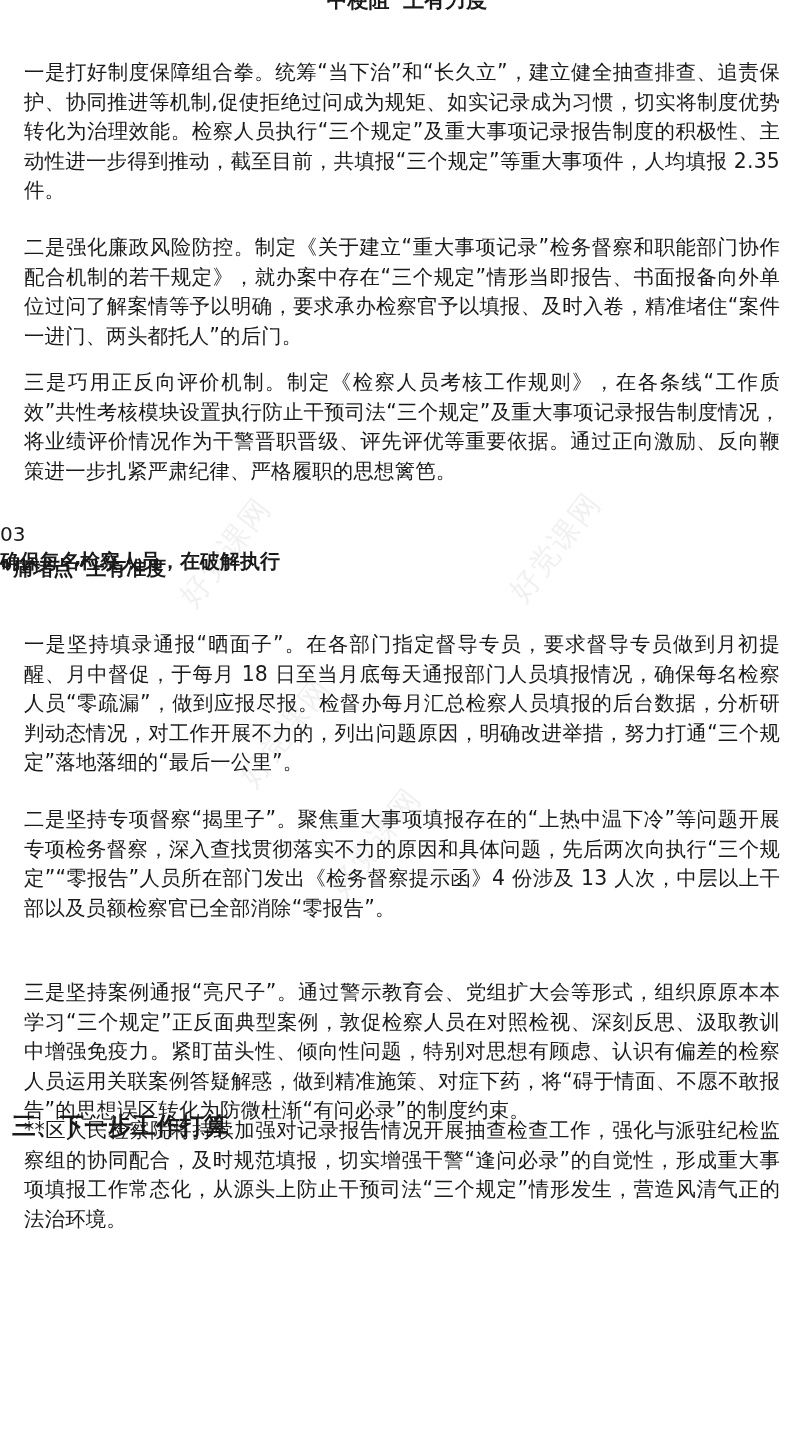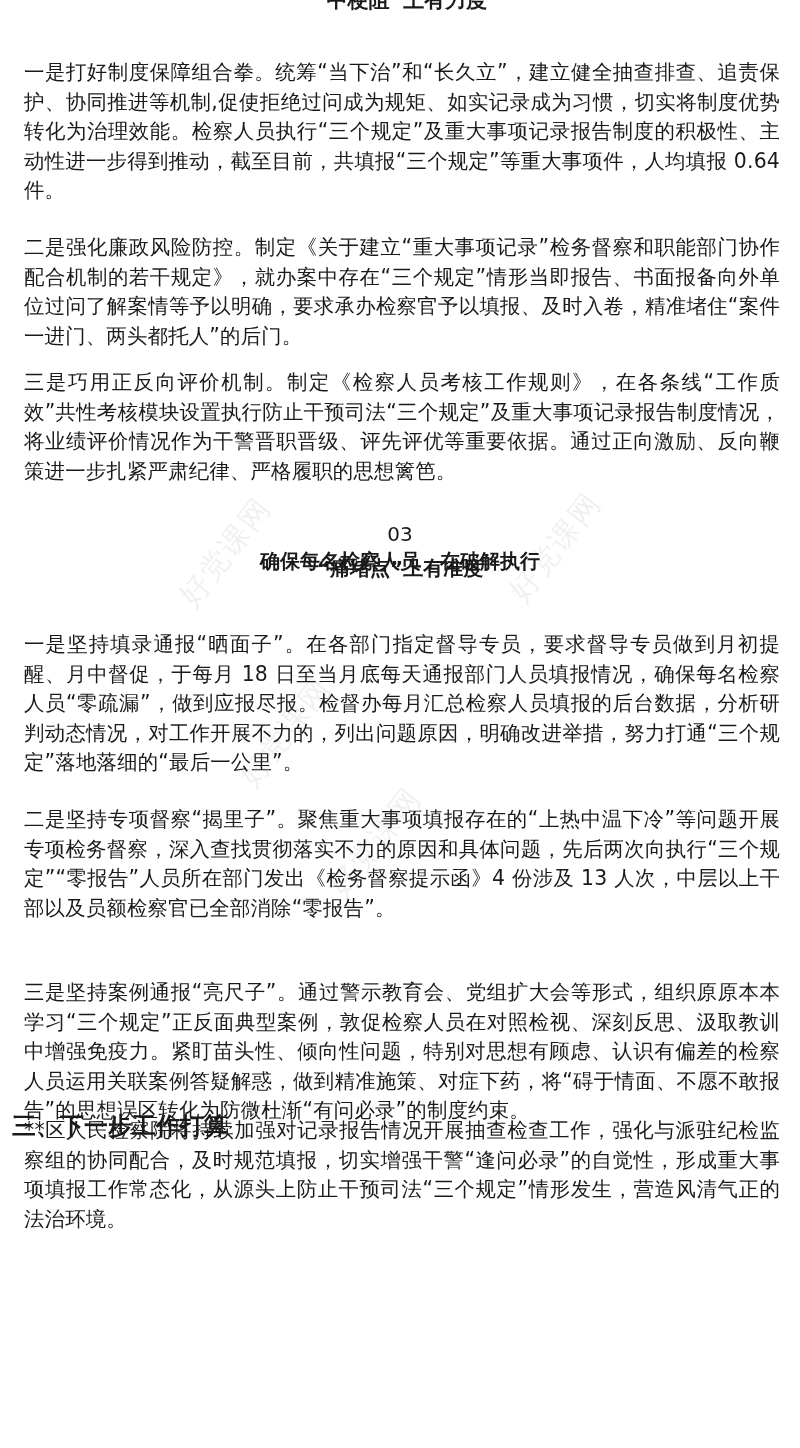--- a/index.html
+++ b/index.html
@@ -11,42 +11,42 @@
   .clipped-heading {
     position: absolute; left: 0; width: 800px; top: -14px;
     text-align: center; font-size: 21px; font-weight: bold; line-height: 28px;
   }
   .para {
     position: absolute; left: 24px; width: 756px;
     font-size: 20.4px; line-height: 29.5px; letter-spacing: 0.2px;
     text-align: justify; text-align-last: left;
   }
   .section-head {
-    position: absolute; left: 0; width: 800px; text-align: center;
+    position: absolute; left: 0; width: 800px; 
     font-size: 20px; line-height: 27px;
   }
   .section-num { font-weight: normal; }
   .section-title { font-weight: bold; }
   .h3 {
     position: absolute; left: 12px; font-size: 24px; font-weight: bold; line-height: 28px;
   }
   .watermark {
     position: absolute; font-size: 30px; color: rgba(0,0,0,0.06);
     transform: rotate(-52deg); transform-origin: left top; white-space: nowrap;
     pointer-events: none; letter-spacing: 2px;
   }
 </style>
 </head>
 <body>
 
 <div>
 
   <div class="clipped-heading">“中梗阻”上有力度</div>
 
-  <p class="para" style="top:58px;margin:0;">一是打好制度保障组合拳。统筹“当下治”和“长久立”，建立健全抽查排查、追责保护、协同推进等机制,促使拒绝过问成为规矩、如实记录成为习惯，切实将制度优势转化为治理效能。检察人员执行“三个规定”及重大事项记录报告制度的积极性、主动性进一步得到推动，截至目前，共填报“三个规定”等重大事项件，人均填报 0.64 件。</p>
+  <p class="para" style="top:58px;margin:0;">一是打好制度保障组合拳。统筹“当下治”和“长久立”，建立健全抽查排查、追责保护、协同推进等机制,促使拒绝过问成为规矩、如实记录成为习惯，切实将制度优势转化为治理效能。检察人员执行“三个规定”及重大事项记录报告制度的积极性、主动性进一步得到推动，截至目前，共填报“三个规定”等重大事项件，人均填报 2.35 件。</p>
   <p class="para" style="top:233px;margin:0;">二是强化廉政风险防控。制定《关于建立“重大事项记录”检务督察和职能部门协作配合机制的若干规定》，就办案中存在“三个规定”情形当即报告、书面报备向外单位过问了解案情等予以明确，要求承办检察官予以填报、及时入卷，精准堵住“案件一进门、两头都托人”的后门。</p>
   <p class="para" style="top:368px;margin:0;">三是巧用正反向评价机制。制定《检察人员考核工作规则》，在各条线“工作质效”共性考核模块设置执行防止干预司法“三个规定”及重大事项记录报告制度情况，将业绩评价情况作为干警晋职晋级、评先评优等重要依据。通过正向激励、反向鞭策进一步扎紧严肃纪律、严格履职的思想篱笆。</p>
 
   <div class="watermark" style="left:170px;top:590px;">好党课网</div>
   <div class="watermark" style="left:500px;top:585px;">好党课网</div>
   <div class="watermark" style="left:230px;top:770px;">好党课网</div>
   <div class="watermark" style="left:320px;top:880px;">好党课网</div>
 
   <div class="section-head section-num" style="top:521px;">03</div>
   <div class="section-head section-title" style="top:548px;">确保每名检察人员，在破解执行</div>

